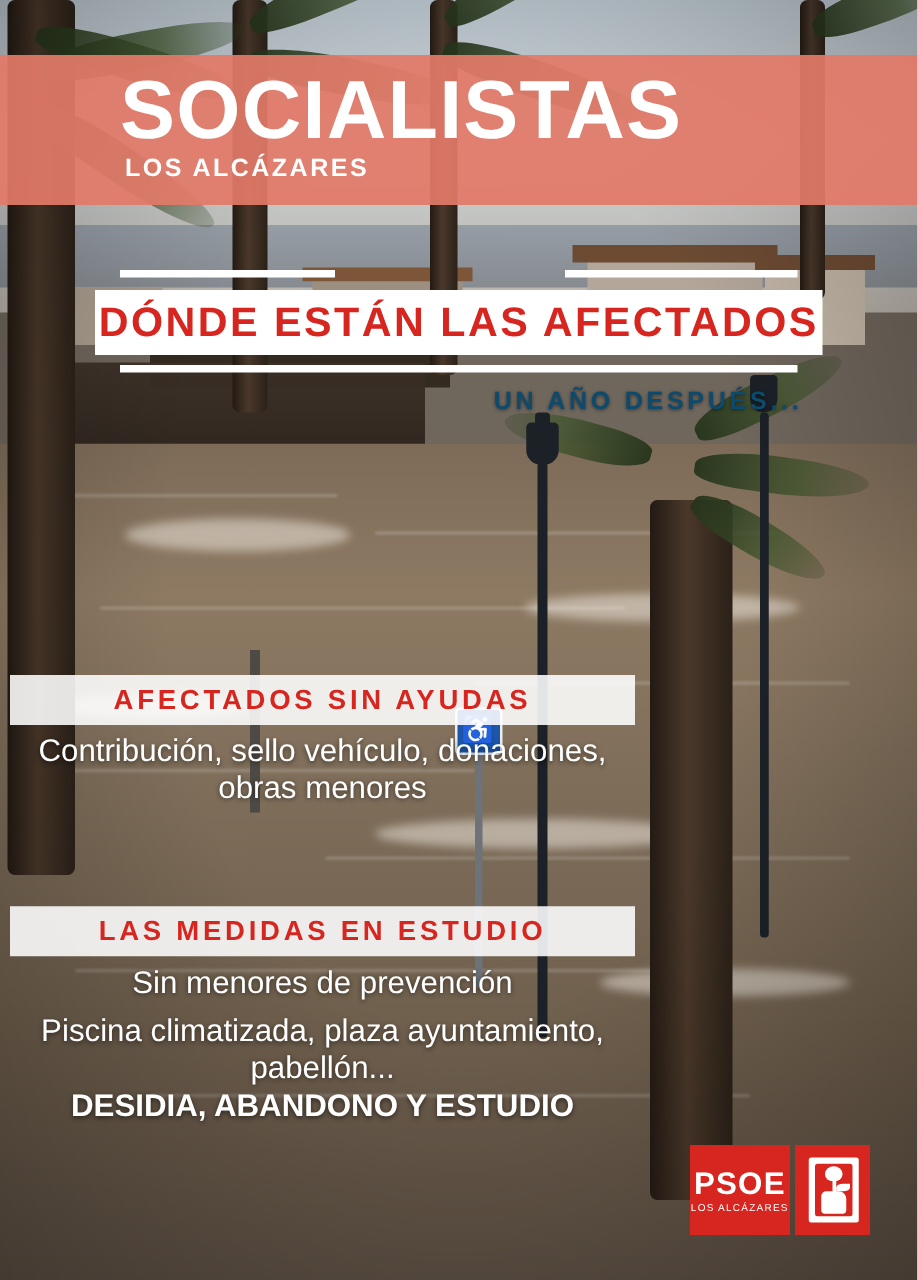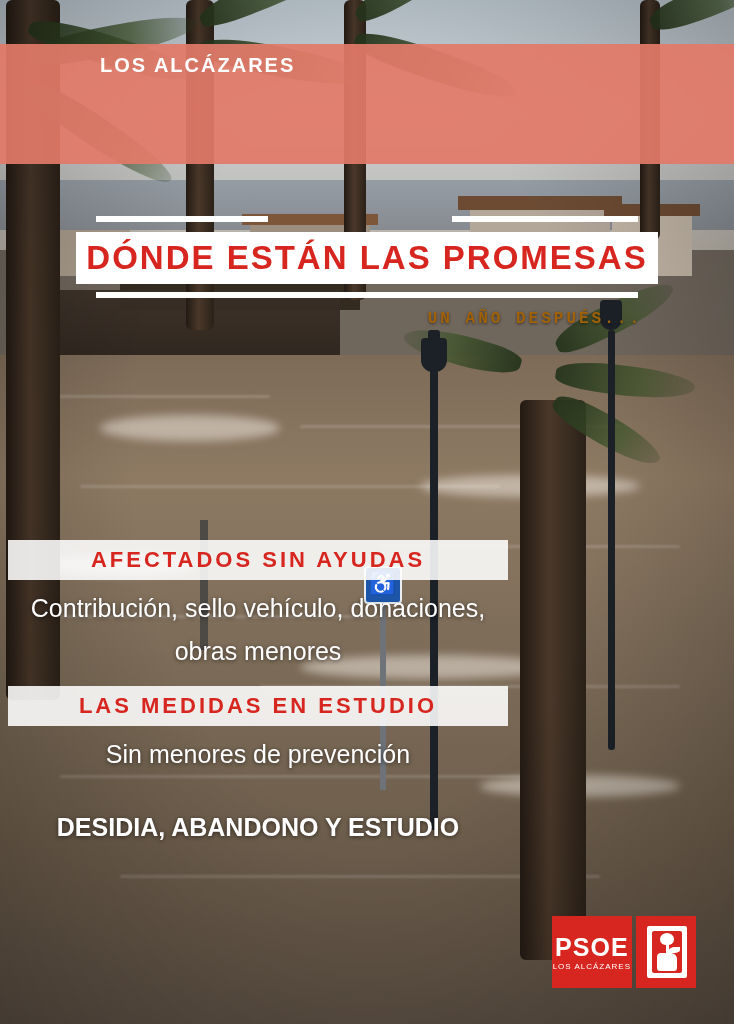--- a/index.html
+++ b/index.html
@@ -203,24 +203,24 @@
     font-weight: bold;
     font-size: 33px;
     letter-spacing: 2px;
     white-space: nowrap;
   }
   .rule-bot { left: 96px; top: 292px; width: 542px; }
   .subhead {
     position: absolute;
     right: 92px;
     top: 310px;
-    color: #a16207;
-    font-family: Liberation Mono, monospace;
-    font-weight: bold;
-    font-size: 16px;
+    color: #0c4a6e;
+    font-family: Liberation Sans, sans-serif;
+    font-weight: bold;
+    font-size: 20px;
     letter-spacing: 3px;
     text-shadow: 0 1px 3px rgba(0,0,0,.5);
   }
 
   
   .section {
     position: absolute;
     width: 734px;
   }
   .sec-tag {
@@ -233,21 +233,21 @@
     letter-spacing: 3px;
     padding: 7px 0 7px 0;
     text-align: center;
     width: 500px;
     margin-left: 8px;
   }
   .sec-body {
     color: #ffffff;
     font-family: "Liberation Sans", sans-serif;
     font-size: 25px;
-    line-height: 43px;
+    line-height: 29px;
     text-align: center;
     width: 500px;
     margin-left: 8px;
     padding-top: 7px;
     text-shadow: 0 1px 4px rgba(0,0,0,.55);
   }
   .sec-body.strong {
     font-weight: bold;
     font-size: 25px;
   }
@@ -406,41 +406,43 @@
       <span>♿</span>
     </div>
 
     <div class="sign-post" style="left:200px; top:520px; height:130px; width:8px; background:#4d4a46;"></div>
 
     <div class="vignette"></div>
   </div>
 
   <div class="top-band"></div>
   <div class="brand-block">
+    <div class="brand-title">SOCIALISTAS</div>
     <div class="brand-sub">LOS ALCÁZARES</div>
   </div>
 
   <div class="rule rule-top-left"></div>
   <div class="rule rule-top-right"></div>
   <div class="headline-bar"></div>
-  <div class="headline-text">DÓNDE ESTÁN LAS PROMESAS</div>
+  <div class="headline-text">DÓNDE ESTÁN LAS AFECTADOS</div>
   <div class="rule rule-bot"></div>
   <div class="subhead">UN AÑO DESPUÉS...</div>
 
   <div class="section" style="top:540px;">
     <div class="sec-tag">AFECTADOS SIN AYUDAS</div>
     <div class="sec-body">Contribución, sello vehículo, donaciones, obras menores</div>
   </div>
 
-  <div class="section" style="top:686px;">
+  <div class="section" style="top:725px;">
     <div class="sec-tag">LAS MEDIDAS EN ESTUDIO</div>
     <div class="sec-body">Sin menores de prevención</div>
   </div>
 
   <div class="section" style="top:804px;">
+    <div class="sec-body">Piscina climatizada, plaza ayuntamiento, pabellón...</div>
     <div class="sec-body strong" style="padding-top:2px;">DESIDIA, ABANDONO Y ESTUDIO</div>
   </div>
 
   <div class="psoe-logo">
     <div class="psoe-left">
       <div class="psoe-word">PSOE</div>
       <div class="psoe-sub">LOS ALCÁZARES</div>
     </div>
     <div class="psoe-right">
       <div class="fist-box">

